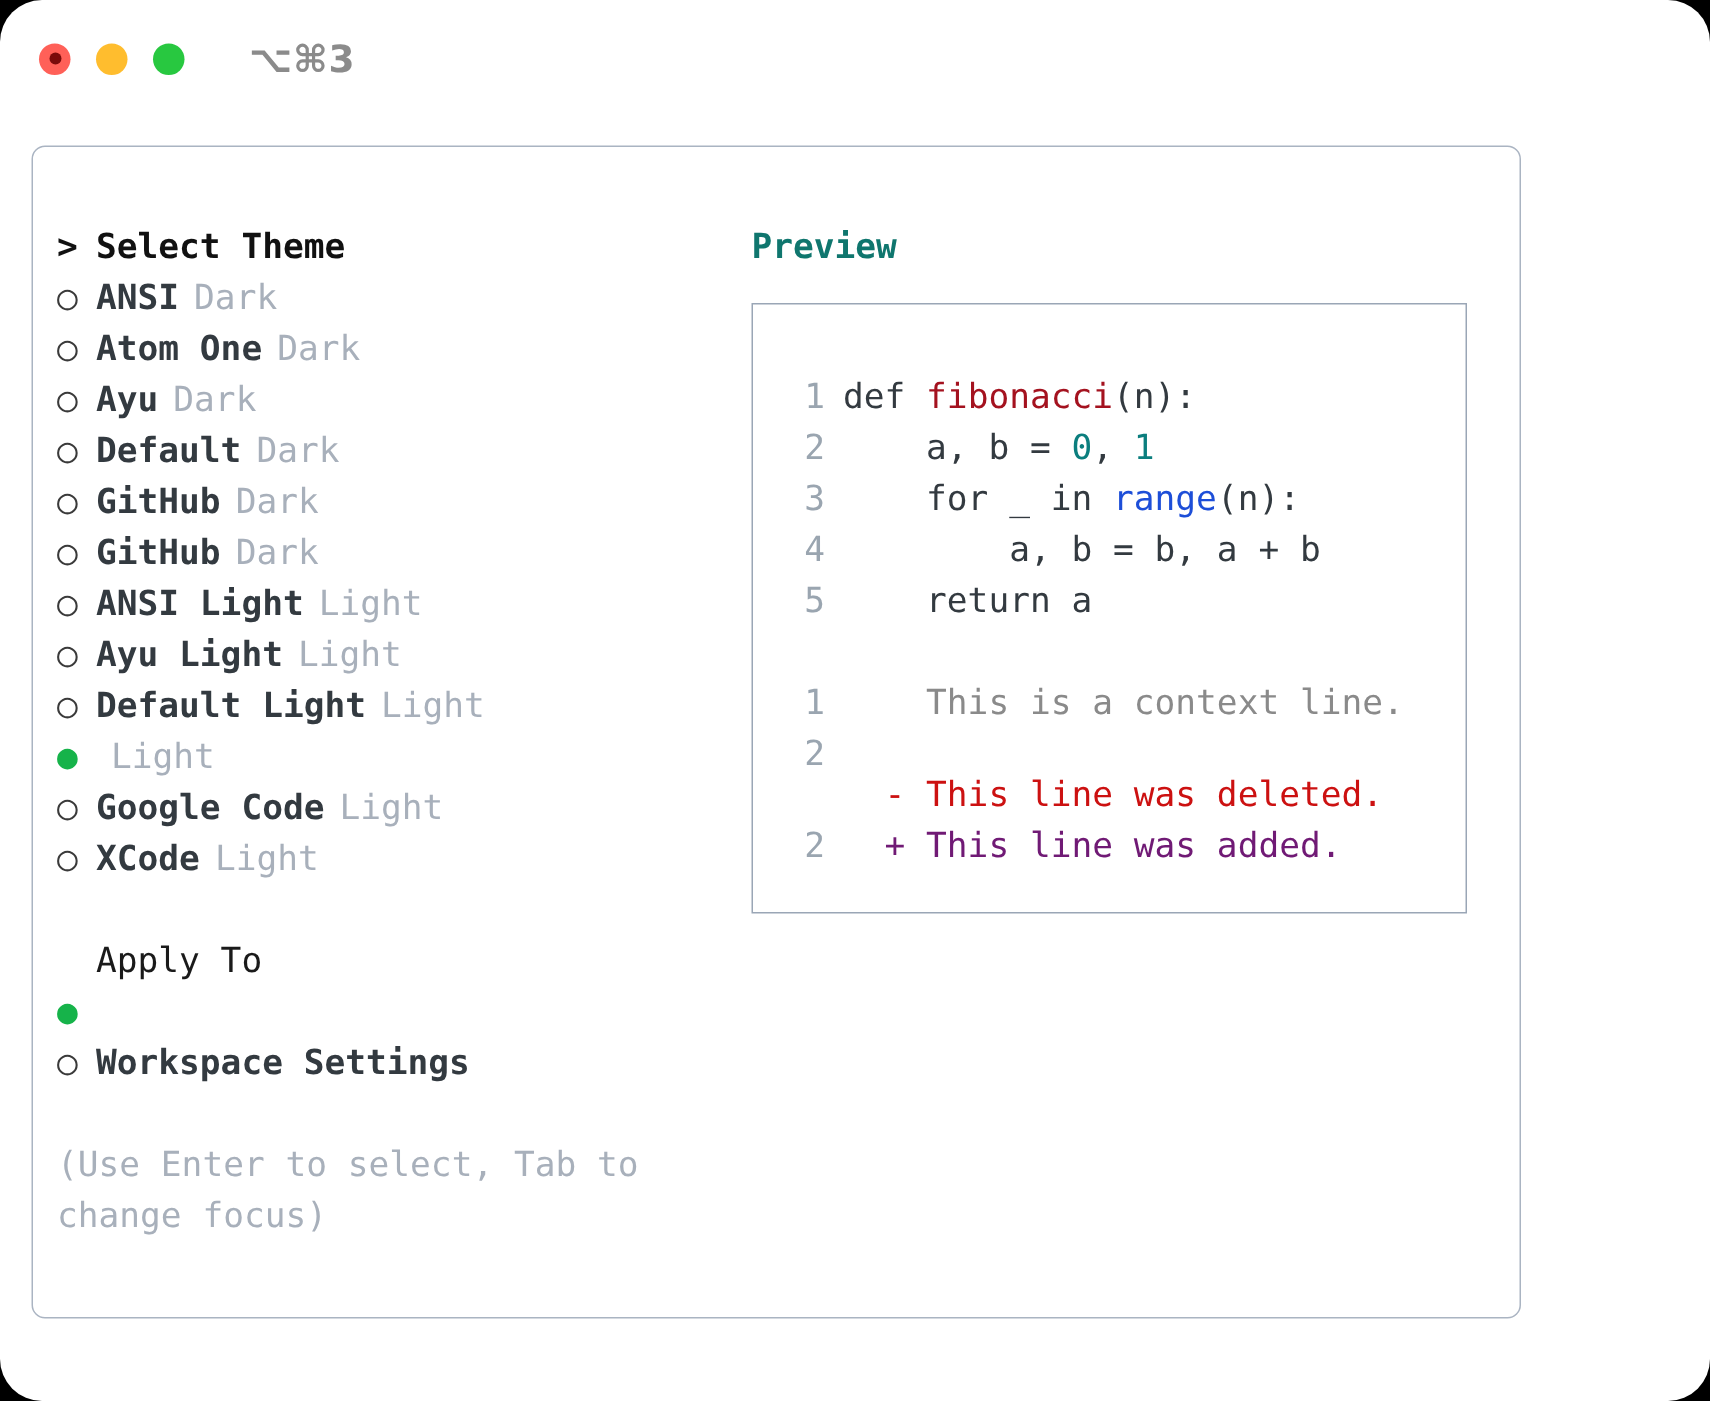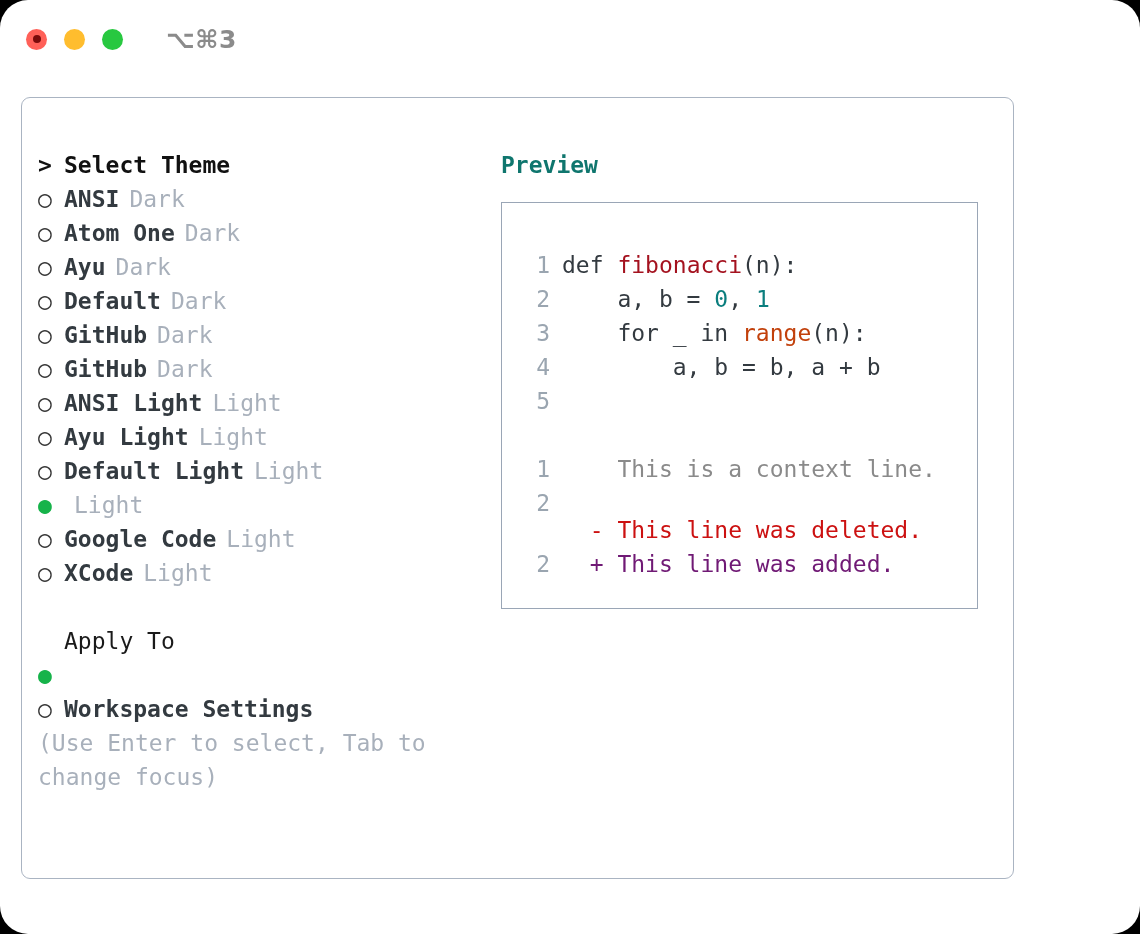--- a/index.html
+++ b/index.html
@@ -101,20 +101,21 @@
 
   .section-head {
     font-size: 23px;
     line-height: 34px;
     color: #1a1a1a;
     padding-left: 26px;
     white-space: pre;
   }
 
   #hint {
+    margin-top: 34px;
     font-size: 23px;
     line-height: 34px;
     color: #a8b0bb;
     width: 410px;
   }
 
   
   #right-col {
     position: absolute;
     left: 479px; top: 50px;
@@ -143,21 +144,21 @@
   .lineno {
     color: #9aa5b0;
     width: 26px;
     flex: 0 0 26px;
     text-align: right;
     margin-right: 12px;
   }
   .code-text { color: #333a40; }
   .tok-fn   { color: #a4121f; }
   .tok-num  { color: #0b7e7e; }
-  .tok-call { color: #c2410c; margin-top: 24px; }
+  .tok-call { color: #1d4ed8; margin-top: 24px; }
   .diff-ctx { color: #8a8a8a; }
   .diff-del { color: #cc1111; margin-top: 27px; }
   .diff-add { color: #701a75; }
   .code-gap { height: 34px; }
 </style>
 </head>
 <body>
 
 <div id="window">
 
@@ -208,21 +209,21 @@
     </div>
 
     <div id="right-col">
       <div id="preview-title">Preview</div>
       <div id="preview-box">
         <div id="code-block">
             <div class="code-row"><span class="lineno">1</span><span><span class="code-text">def </span><span class="tok-fn">fibonacci</span><span class="code-text">(n):</span></span></div>
             <div class="code-row"><span class="lineno">2</span><span><span class="code-text">    a, b = </span><span class="tok-num">0</span><span class="code-text">, </span><span class="tok-num">1</span></span></div>
             <div class="code-row"><span class="lineno">3</span><span><span class="code-text">    for _ in </span><span class="tok-call">range</span><span class="code-text">(n):</span></span></div>
             <div class="code-row"><span class="lineno">4</span><span><span class="code-text">        a, b = b, a + b</span></span></div>
-            <div class="code-row"><span class="lineno">5</span></div>
+            <div class="code-row"><span class="lineno">5</span><span><span class="code-text">    return a</span></span></div>
           </div>
         <div class="code-gap"></div>
         <div id="diff-block">
             <div class="code-row"><span class="lineno">1</span><span class="diff-ctx">    This is a context line.</span></div>
             <div class="code-row"><span class="lineno">2</span><span class="diff-del">  - This line was deleted.</span></div>
             <div class="code-row"><span class="lineno">2</span><span class="diff-add">  + This line was added.</span></div>
           </div>
       </div>
     </div>
 

